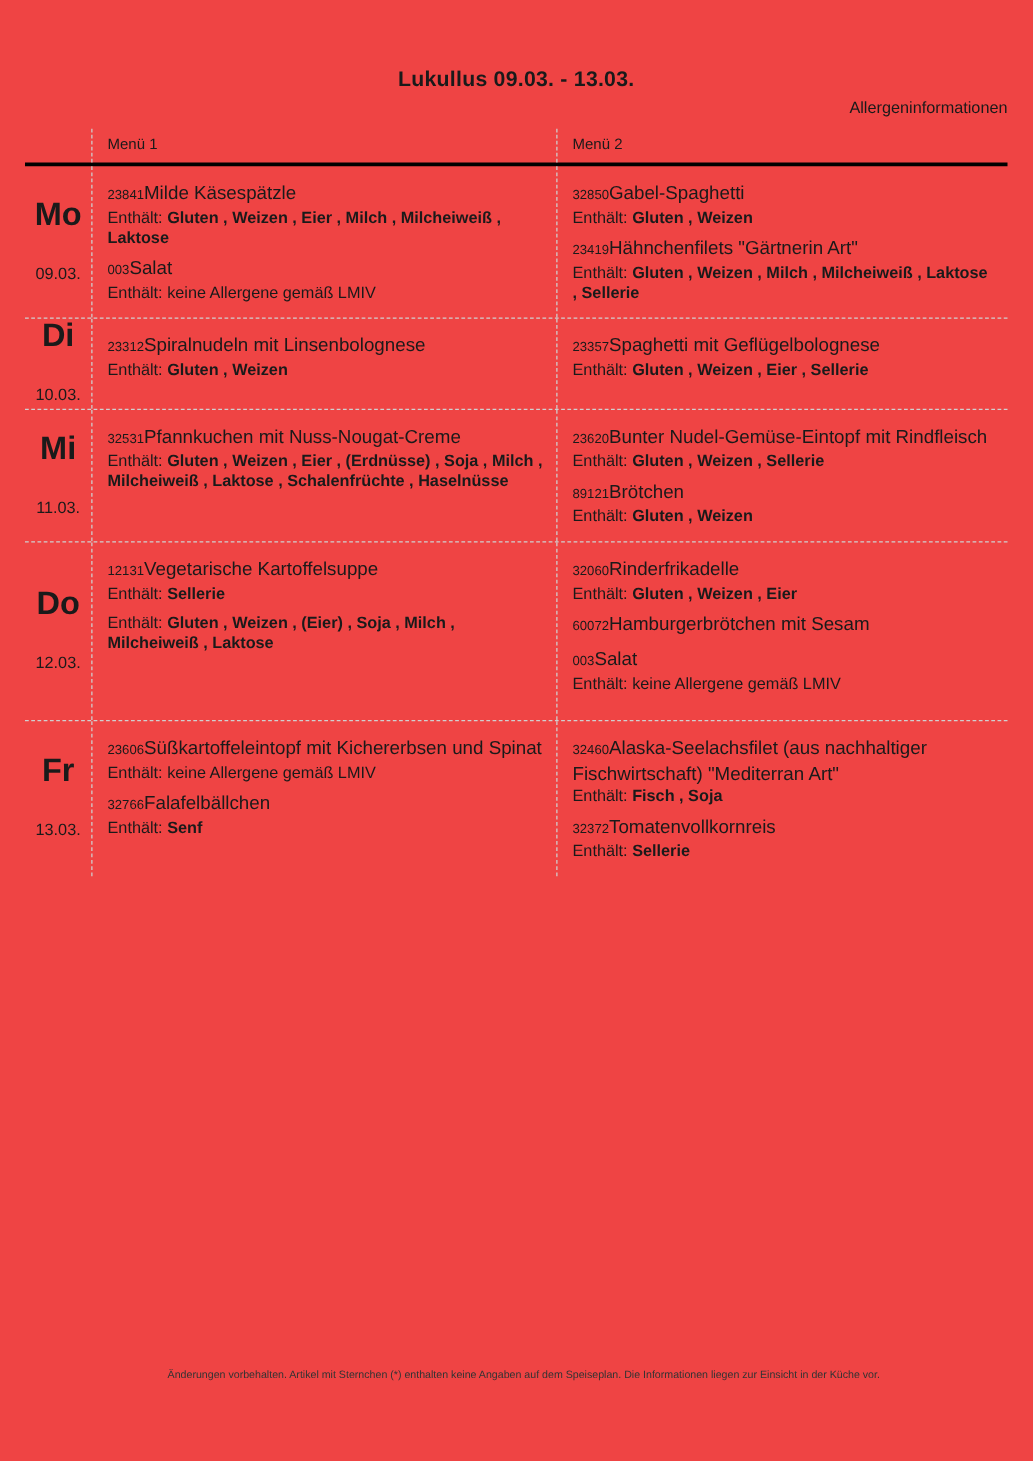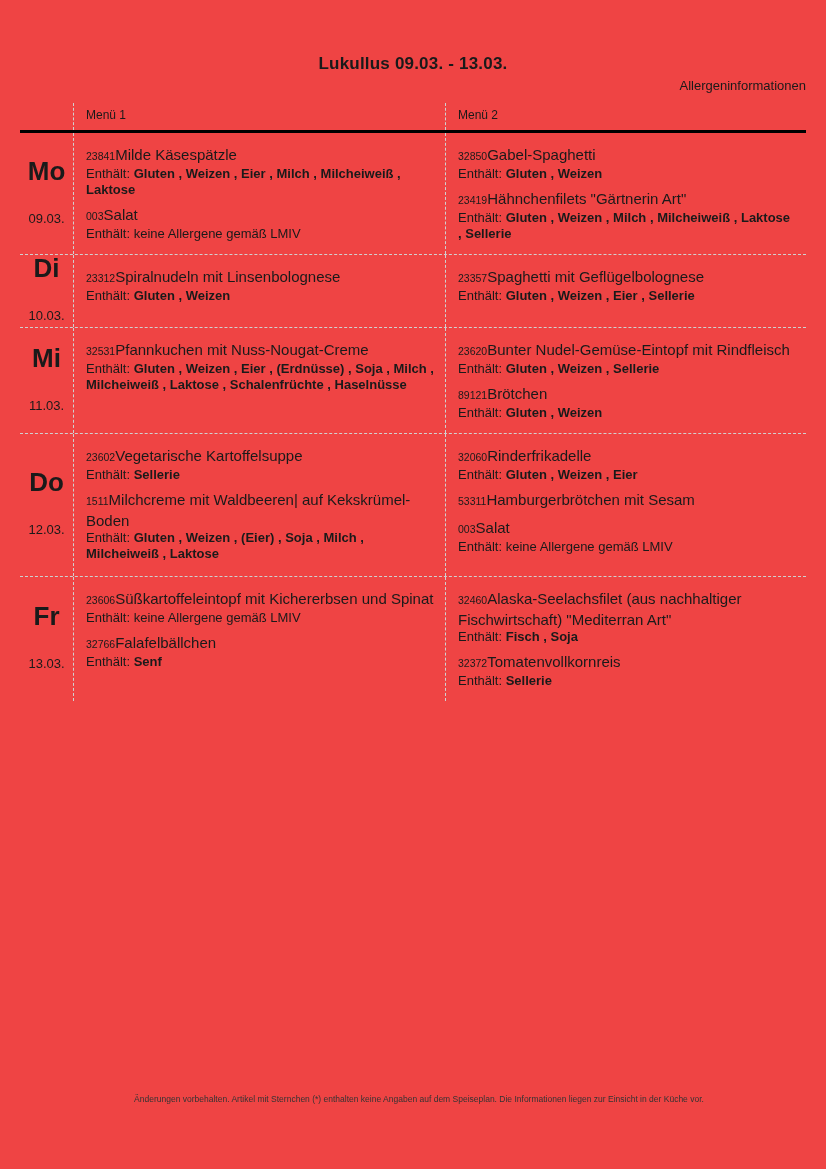--- a/index.html
+++ b/index.html
@@ -196,37 +196,36 @@
 </div>
   </div>
 
   <div class="row">
     <div class="day-cell">
       <div class="day-abbr">Do</div>
       <div class="day-date">12.03.</div>
     </div>
     <div class="menu-cell c1">
   <div class="menu-item">
-    <div class="item-title"><span class="item-code">23602</span><span class="item-name">Vegetarische Kartoffelsuppe</span></div>
+    <div class="item-title"><span class="item-code">12131</span><span class="item-name">Vegetarische Kartoffelsuppe</span></div>
     <div class="allergen-line"><span class="allergen-prefix">Enthält: </span><span class="allergen-list bold">Sellerie</span></div>
   </div>
 
   <div class="menu-item">
-    <div class="item-title"><span class="item-code">1511</span><span class="item-name">Milchcreme mit Waldbeeren| auf Kekskrümel-Boden</span></div>
     <div class="allergen-line"><span class="allergen-prefix">Enthält: </span><span class="allergen-list bold">Gluten , Weizen , (Eier) , Soja , Milch , Milcheiweiß , Laktose</span></div>
   </div>
 </div>
     <div class="menu-cell c2">
   <div class="menu-item">
     <div class="item-title"><span class="item-code">32060</span><span class="item-name">Rinderfrikadelle</span></div>
     <div class="allergen-line"><span class="allergen-prefix">Enthält: </span><span class="allergen-list bold">Gluten , Weizen , Eier</span></div>
   </div>
 
   <div class="menu-item">
-    <div class="item-title"><span class="item-code">53311</span><span class="item-name">Hamburgerbrötchen mit Sesam</span></div>
+    <div class="item-title"><span class="item-code">60072</span><span class="item-name">Hamburgerbrötchen mit Sesam</span></div>
   </div>
 
   <div class="menu-item">
     <div class="item-title"><span class="item-code">003</span><span class="item-name">Salat</span></div>
     <div class="allergen-line"><span class="allergen-prefix">Enthält: </span><span class="allergen-list">keine Allergene gemäß LMIV</span></div>
   </div>
 </div>
   </div>
 
   <div class="row">

